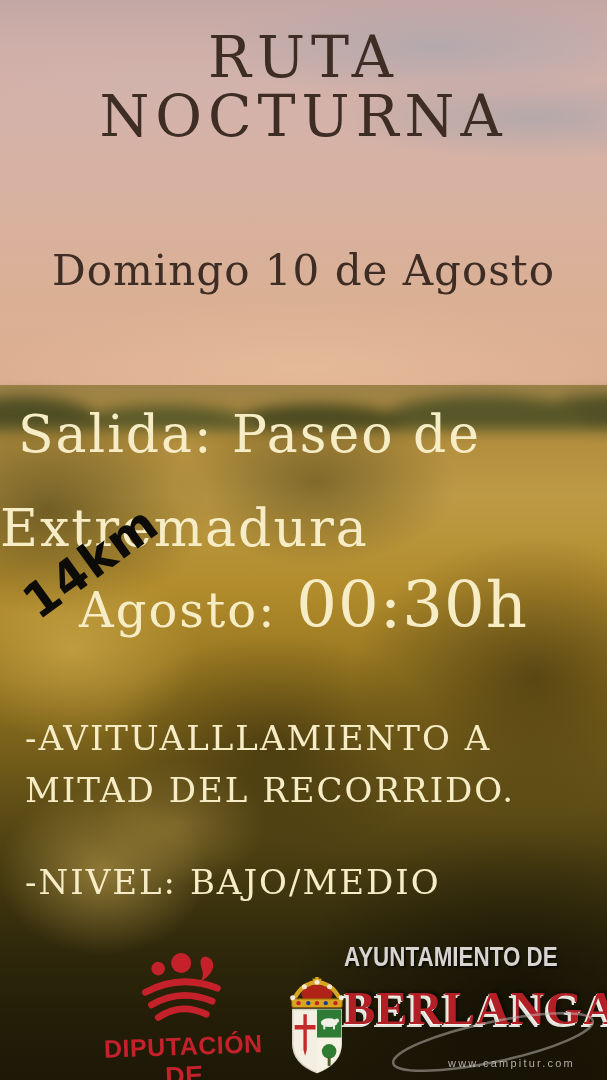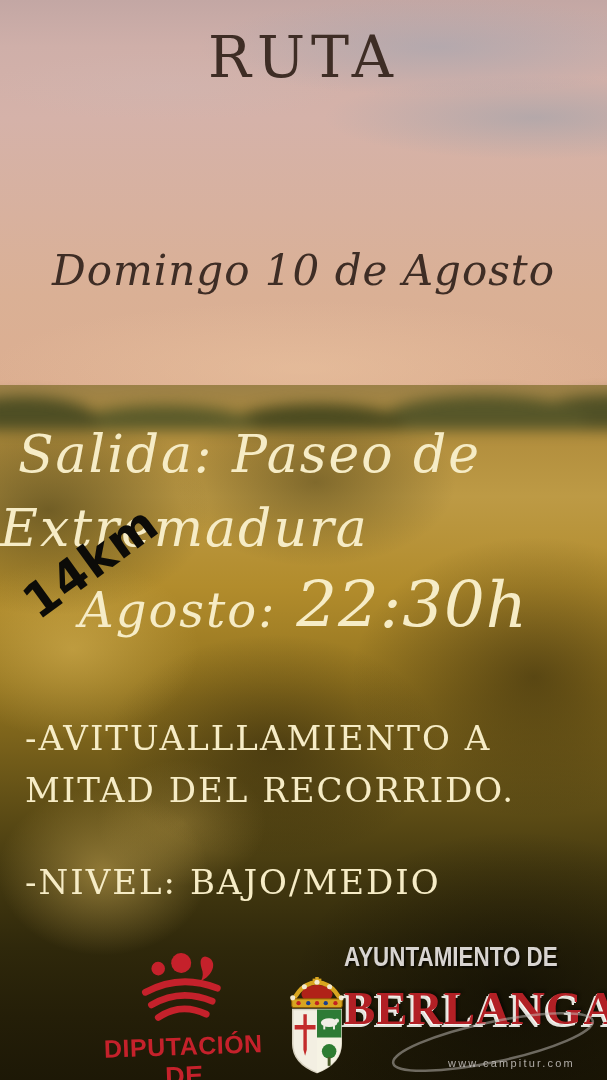--- a/index.html
+++ b/index.html
@@ -41,28 +41,28 @@
       radial-gradient(300px 220px at 85% 88%, rgba(10,8,2,.6), transparent 75%),
       linear-gradient(180deg,#9c8148 0%,#b08c3c 6%,#bd9a45 16%,#b28c2c 29%,#93741f 43%,#665317 58%,#453a10 70%,#2f280b 81%,#241e08 91%,#1d1806 100%);
   }
   
   .title{
     position:absolute;left:0;top:28px;width:607px;text-align:center;
     font-family:"DejaVu Serif","Liberation Serif",serif;
     font-size:57px;line-height:59px;letter-spacing:6px;
     color:var(--title-brown,#3e2d25);font-weight:500;
   }
-  .script{font-family:"DejaVu Serif","Liberation Serif",serif;font-style:italic;}
+  .script{font-family:"DejaVu Serif","Liberation Serif",serif;}
   .date-line{
     position:absolute;left:0;top:246px;width:607px;text-align:center;
     font-size:42px;color:var(--title-brown,#3b2a23);letter-spacing:1px;
   }
   .start-line1{
     position:absolute;left:0;top:404px;width:499px;text-align:center;
-    font-size:52px;color:var(--cream,#f6ecc6);letter-spacing:2px;margin-top:20px;
+    font-size:52px;color:var(--cream,#f6ecc6);letter-spacing:2px;
   }
   .start-line2{
     position:absolute;left:0;top:498px;width:607px;text-align:left;
     font-size:52px;color:var(--cream,#f6ecc6);letter-spacing:2px;
   }
   .time-row{
     position:absolute;left:0;top:568px;width:607px;
     display:flex;justify-content:center;align-items:baseline;gap:20px;
     color:var(--cream,#f6ecc6);
   }
@@ -116,32 +116,33 @@
 <body>
 
 <div class="poster">
 
   <div class="sky"></div>
   <div class="field"></div>
   <div class="treeline"></div>
 
   <div class="title">
     <div>RUTA</div>
+    <div>NOCTURNA</div>
   </div>
 
   <div class="date-line script">Domingo 10 de Agosto</div>
 
   <div class="start-line1 script">Salida: Paseo de</div>
   <div class="start-line2 script">Extremadura</div>
 
   <div class="distance">14km</div>
 
   <div class="time-row">
     <span class="time-label script">Agosto:</span>
-    <span class="time-value script">22:30h</span>
+    <span class="time-value script">00:30h</span>
   </div>
 
   <div class="notes">
     <p>-AVITUALLLAMIENTO A MITAD DEL RECORRIDO.</p>
     <p>-NIVEL: BAJO/MEDIO</p>
   </div>
 
   <div class="dip-block">
     <svg width="88" height="78" viewBox="0 0 110 96" style="color:var(--diputacion-red,#c5212b)">
       <circle cx="27" cy="19" r="8.5" fill="currentColor"></circle>

